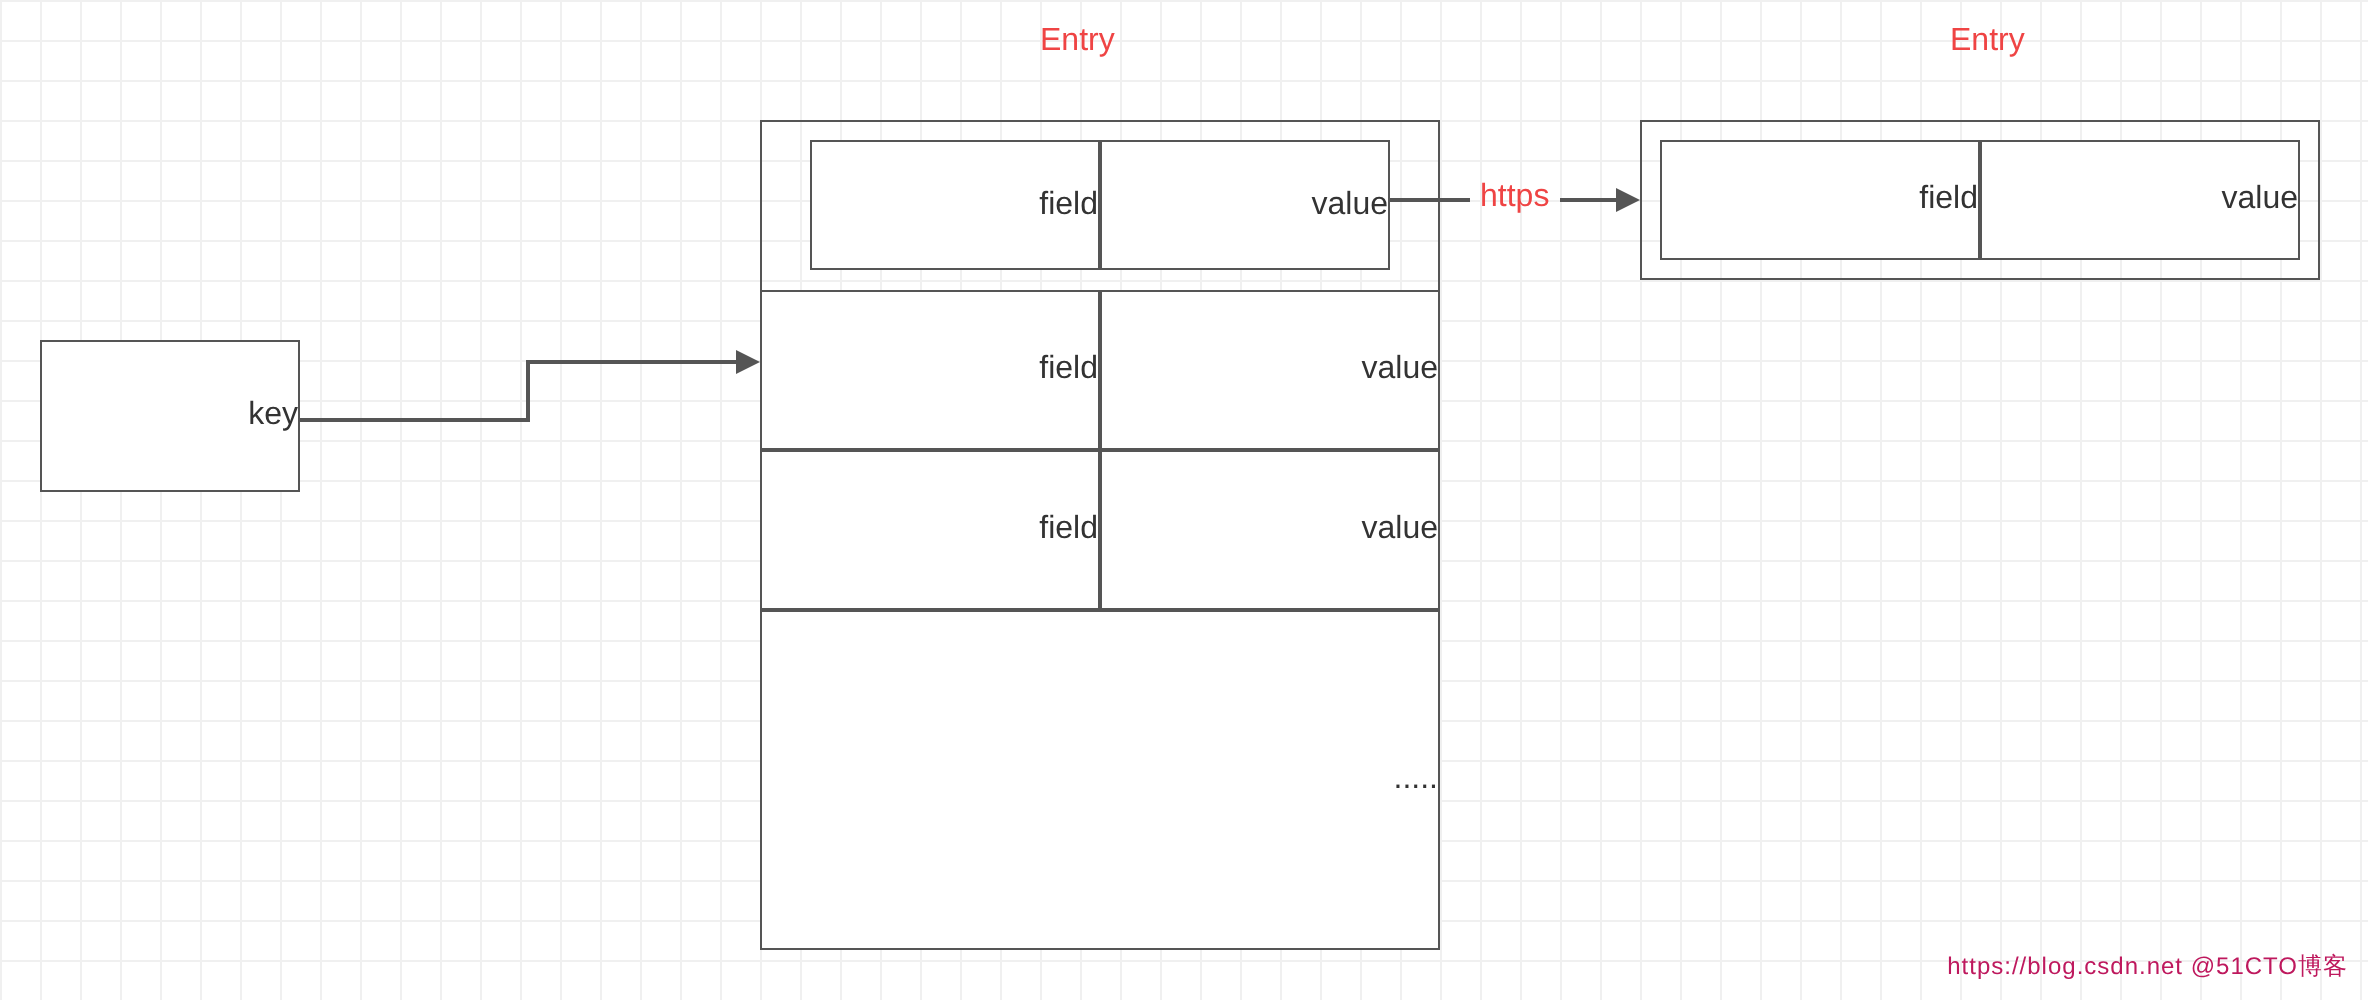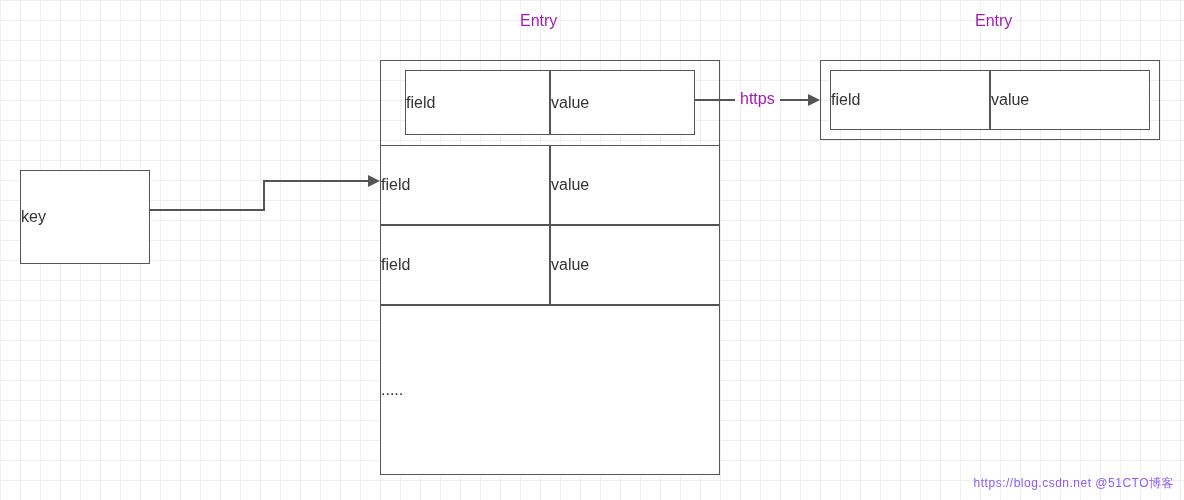--- a/index.html
+++ b/index.html
@@ -18,53 +18,53 @@
       font-family: Arial, sans-serif;
       position: relative;
       color: #333;
     }
     .box {
       position: absolute;
       border: 1px solid #555;
       background: #ffffff;
       display: flex;
       align-items: center;
-      justify-content: flex-start;
+      justify-content: flex-end;
       font-size: 16px;
     }
     .label {
       position: absolute;
       font-size: 16px;
-      color: #a21caf;
+      color: #ef4444;
     }
     .arrow-line {
       position: absolute;
       background: #555;
     }
     .arrow-head-right {
       position: absolute;
       width: 0;
       height: 0;
       border-top: 6px solid transparent;
       border-bottom: 6px solid transparent;
       border-left: 12px solid #555;
     }
     .watermark {
       position: absolute;
       right: 10px;
       bottom: 8px;
       font-size: 12px;
-      color: #8b5cf6;
+      color: #be185d;
       letter-spacing: 0.5px;
     }
   </style>
 </head>
 <body>
 
-<div class="box" style="left:20px; top:170px; width:130px; height:94px;">
+<div class="box" style="left:20px; top:170px; width:130px; height:76px;">
   <span>key</span>
 </div>
 
 <div class="label" style="left:520px; top:12px;">Entry</div>
 
 <div class="box" style="left:380px; top:60px; width:340px; height:415px; background:transparent;"></div>
 
 <div class="box" style="left:405px; top:70px; width:145px; height:65px;">
   <span>field</span>
 </div>

